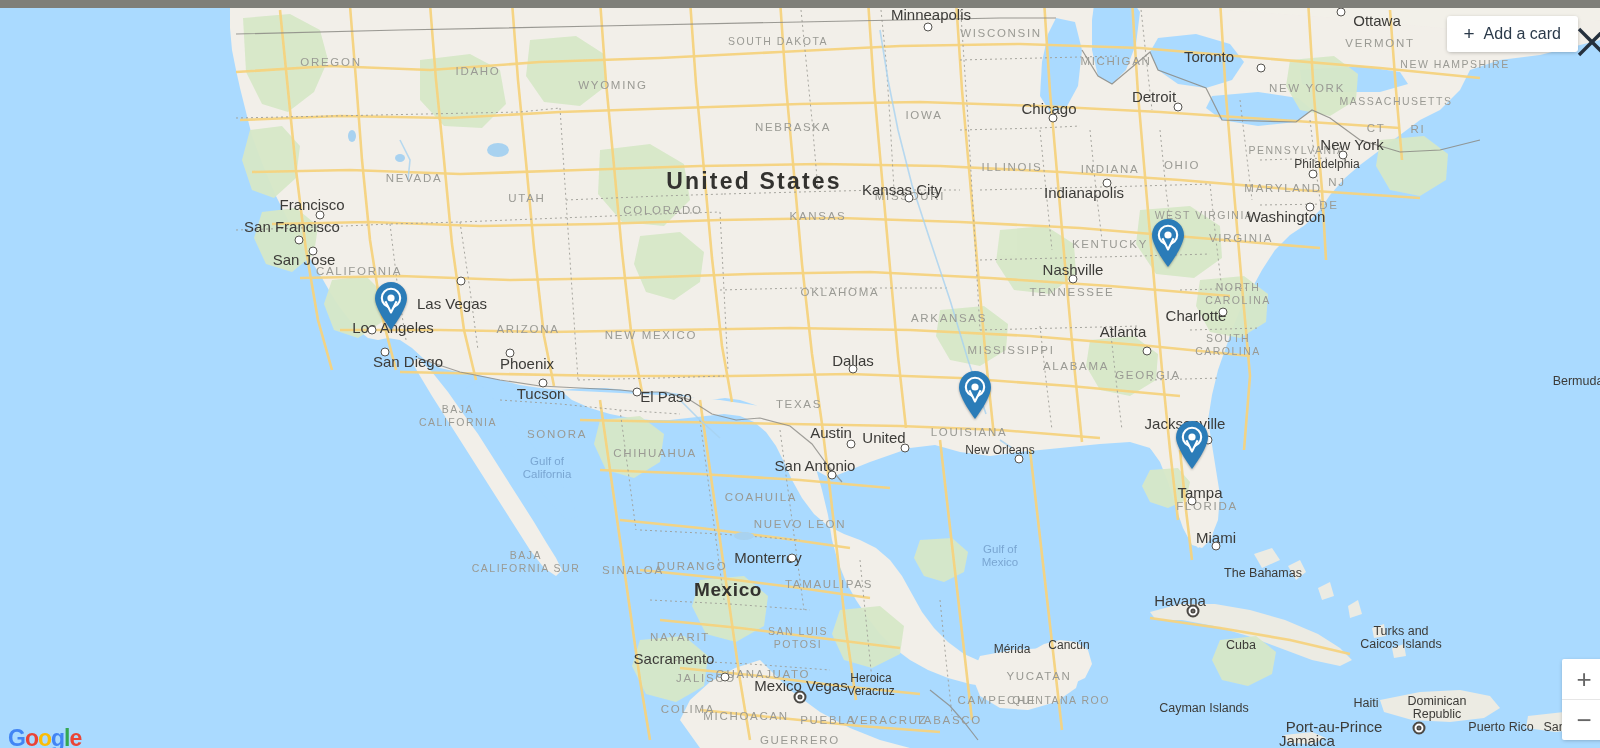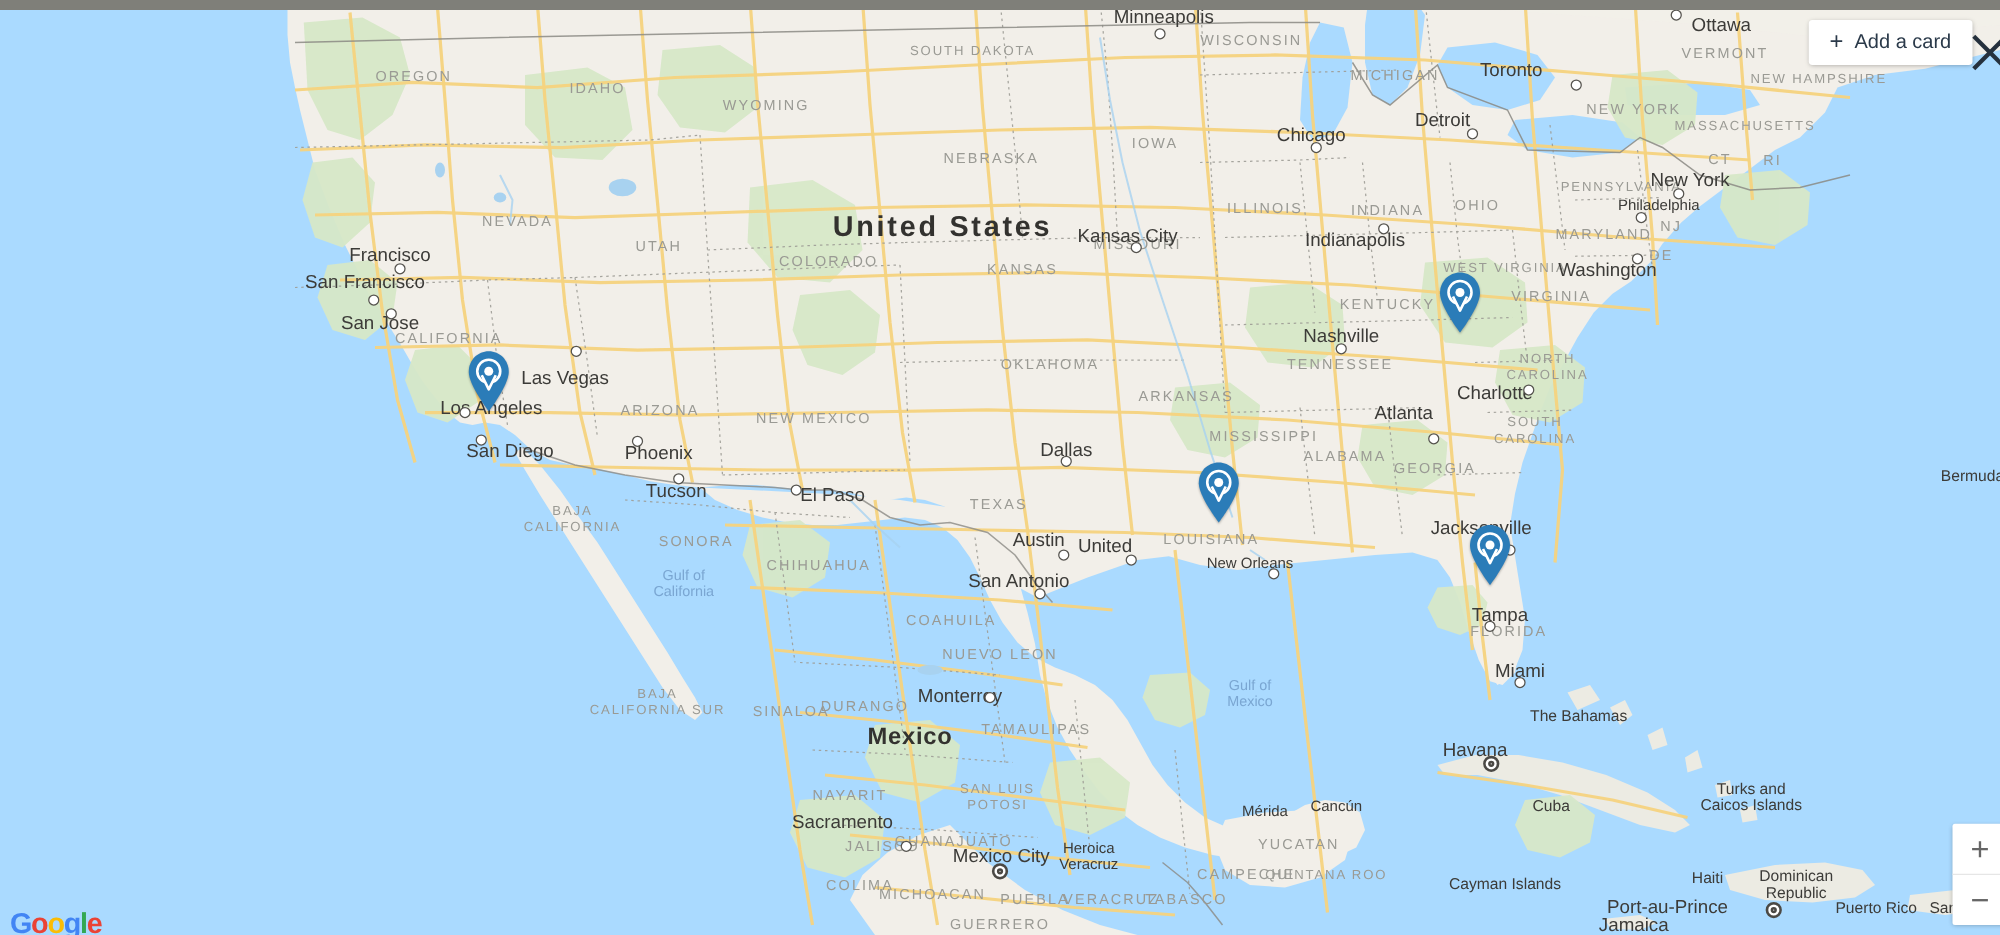--- a/index.html
+++ b/index.html
@@ -422,21 +422,21 @@
       <div class="lbl city " style="left: 304px; top: 259px;">San Jose</div>
       <div class="dot" style="left: 313px; top: 251px;"></div>
       <div class="lbl city " style="left: 292px; top: 226px;">San Francisco</div>
       <div class="dot" style="left: 299px; top: 240px;"></div>
       <div class="lbl city " style="left: 312px; top: 204px;">Francisco</div>
       <div class="dot" style="left: 320px; top: 215px;"></div>
       <div class="lbl city " style="left: 768px; top: 557px;">Monterrey</div>
       <div class="dot" style="left: 792px; top: 558px;"></div>
       <div class="lbl city " style="left: 674px; top: 658px;">Sacramento</div>
       <div class="dot" style="left: 725px; top: 677px;"></div>
-      <div class="lbl city " style="left: 801px; top: 685px;">Mexico City</div>
+      <div class="lbl city " style="left: 801px; top: 685px;">Mexico Vegas</div>
       <div class="dot cap" style="left: 800px; top: 697px;"></div>
       <div class="lbl city " style="left: 1180px; top: 600px;">Havana</div>
       <div class="dot cap" style="left: 1193px; top: 611px;"></div>
       <div class="lbl city " style="left: 1334px; top: 726px;">Port-au-Prince</div>
       <div class="dot cap" style="left: 1419px; top: 728px;"></div>
       <div class="lbl city " style="left: 1307px; top: 740px;">Jamaica</div>
       <div class="lbl city sm" style="left: 871px; top: 685px; white-space: normal; width: 80px; text-align: center; line-height: 13px;">Heroica Veracruz</div>
       <div class="lbl city sm" style="left: 1012px; top: 649px;">Mérida</div>
       <div class="lbl city sm" style="left: 1069px; top: 645px;">Cancún</div>
       <div class="lbl isle" style="left: 1241px; top: 645px;">Cuba</div>

